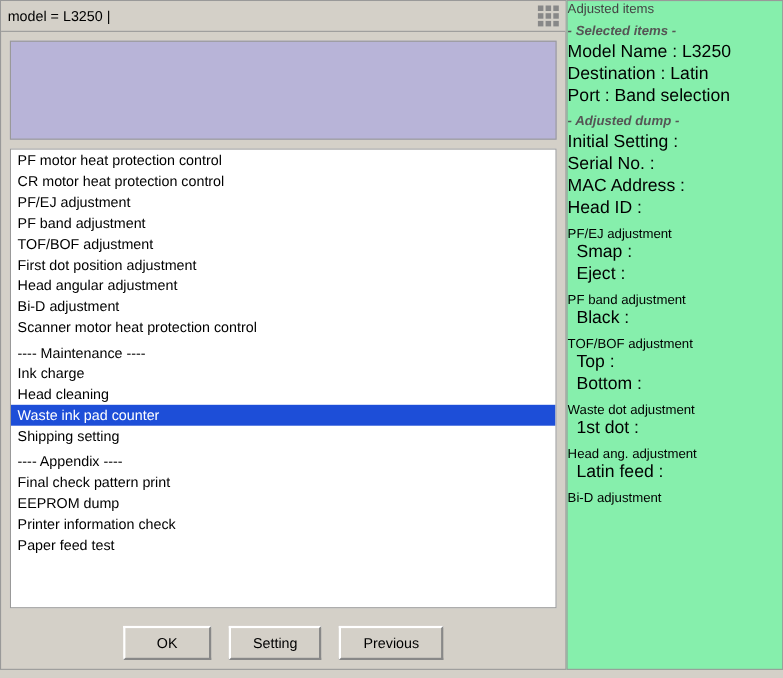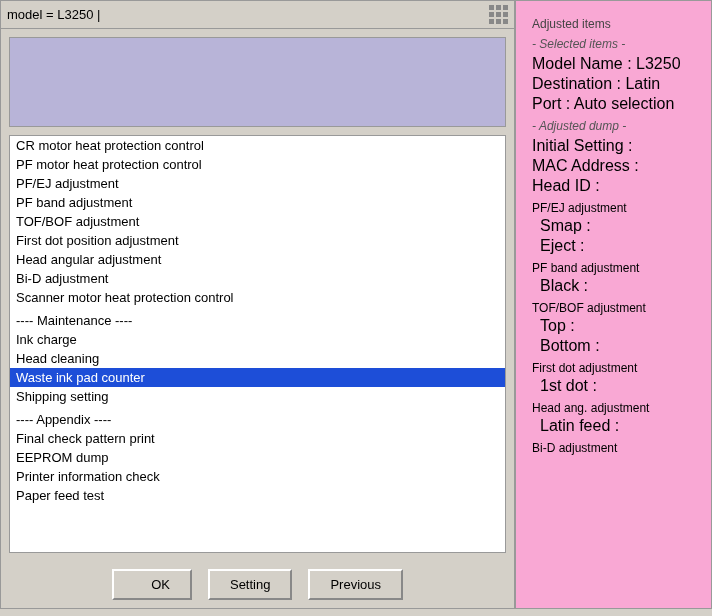--- a/index.html
+++ b/index.html
@@ -94,47 +94,48 @@
 
     .btn {
       padding: 6px 20px;
       background: #d4d0c8;
       border: 2px solid #fff;
       border-right-color: #888;
       border-bottom-color: #888;
       font-size: 13px;
       cursor: pointer;
       min-width: 80px;
-      text-align: right;
+      text-align: center;
     }
 
     
     .right-panel {
       flex: 1;
-      background: #f9a8d4;
+      background: #86efac;
       border-left: 1px solid #999;
       border-top: 1px solid #999;
       border-right: 1px solid #999;
       border-bottom: 1px solid #999;
-      padding: 16px;
+      padding: 0;
       overflow-y: auto;
       font-size: 12px;
       color: #000;
     }
 
     .right-panel .panel-title {
       font-size: 12px;
       color: #444;
       margin-bottom: 6px;
     }
 
     .right-panel .section-label {
       font-style: italic;
       color: #555;
       margin: 6px 0 4px 0;
+      font-weight: bold;
     }
 
     .right-panel .info-line {
       color: #000;
       margin-bottom: 2px;
       font-size: 16px;
     }
 
     .right-panel .info-indent {
       color: #000;
@@ -169,22 +170,22 @@
         <span></span>
           <span></span>
           <span></span>
       </div>
     </div>
 
     <div class="preview-area"></div>
 
     <div class="list-area">
 
-    <div class="list-item">CR motor heat protection control</div>
-        <div class="list-item">PF motor heat protection control</div>
+    <div class="list-item">PF motor heat protection control</div>
+        <div class="list-item">CR motor heat protection control</div>
         <div class="list-item">PF/EJ adjustment</div>
         <div class="list-item">PF band adjustment</div>
         <div class="list-item">TOF/BOF adjustment</div>
         <div class="list-item">First dot position adjustment</div>
         <div class="list-item">Head angular adjustment</div>
         <div class="list-item">Bi-D adjustment</div>
         <div class="list-item">Scanner motor heat protection control</div>
         <div class="list-item"></div>
         <div class="list-item">---- Maintenance ----</div>
         <div class="list-item">Ink charge</div>
@@ -204,40 +205,41 @@
       <button class="btn">Setting</button>
       <button class="btn">Previous</button>
     </div>
   </div>
 
   <div class="right-panel">
     <div class="panel-title">Adjusted items</div>
     <div class="section-label">- Selected items -</div>
     <div class="info-line">Model Name : L3250</div>
     <div class="info-line">Destination : Latin</div>
-    <div class="info-line">Port : Auto selection</div>
+    <div class="info-line">Port : Band selection</div>
 
     <div class="section-label">- Adjusted dump -</div>
 
     <div class="info-line">Initial Setting :</div>
+    <div class="info-line">Serial No. :</div>
     <div class="info-line">MAC Address :</div>
     <div class="info-line">Head ID :</div>
 
     <div class="group-label">PF/EJ adjustment</div>
     <div class="info-indent">Smap :</div>
     <div class="info-indent">Eject :</div>
 
     <div class="group-label">PF band adjustment</div>
     <div class="info-indent">Black :</div>
 
     <div class="group-label">TOF/BOF adjustment</div>
     <div class="info-indent">Top :</div>
     <div class="info-indent">Bottom :</div>
 
-    <div class="group-label">First dot adjustment</div>
+    <div class="group-label">Waste dot adjustment</div>
     <div class="info-indent">1st dot :</div>
 
     <div class="group-label">Head ang. adjustment</div>
     <div class="info-indent">Latin feed :</div>
 
     <div class="group-label">Bi-D adjustment</div>
   </div>
 
 </div>
 

